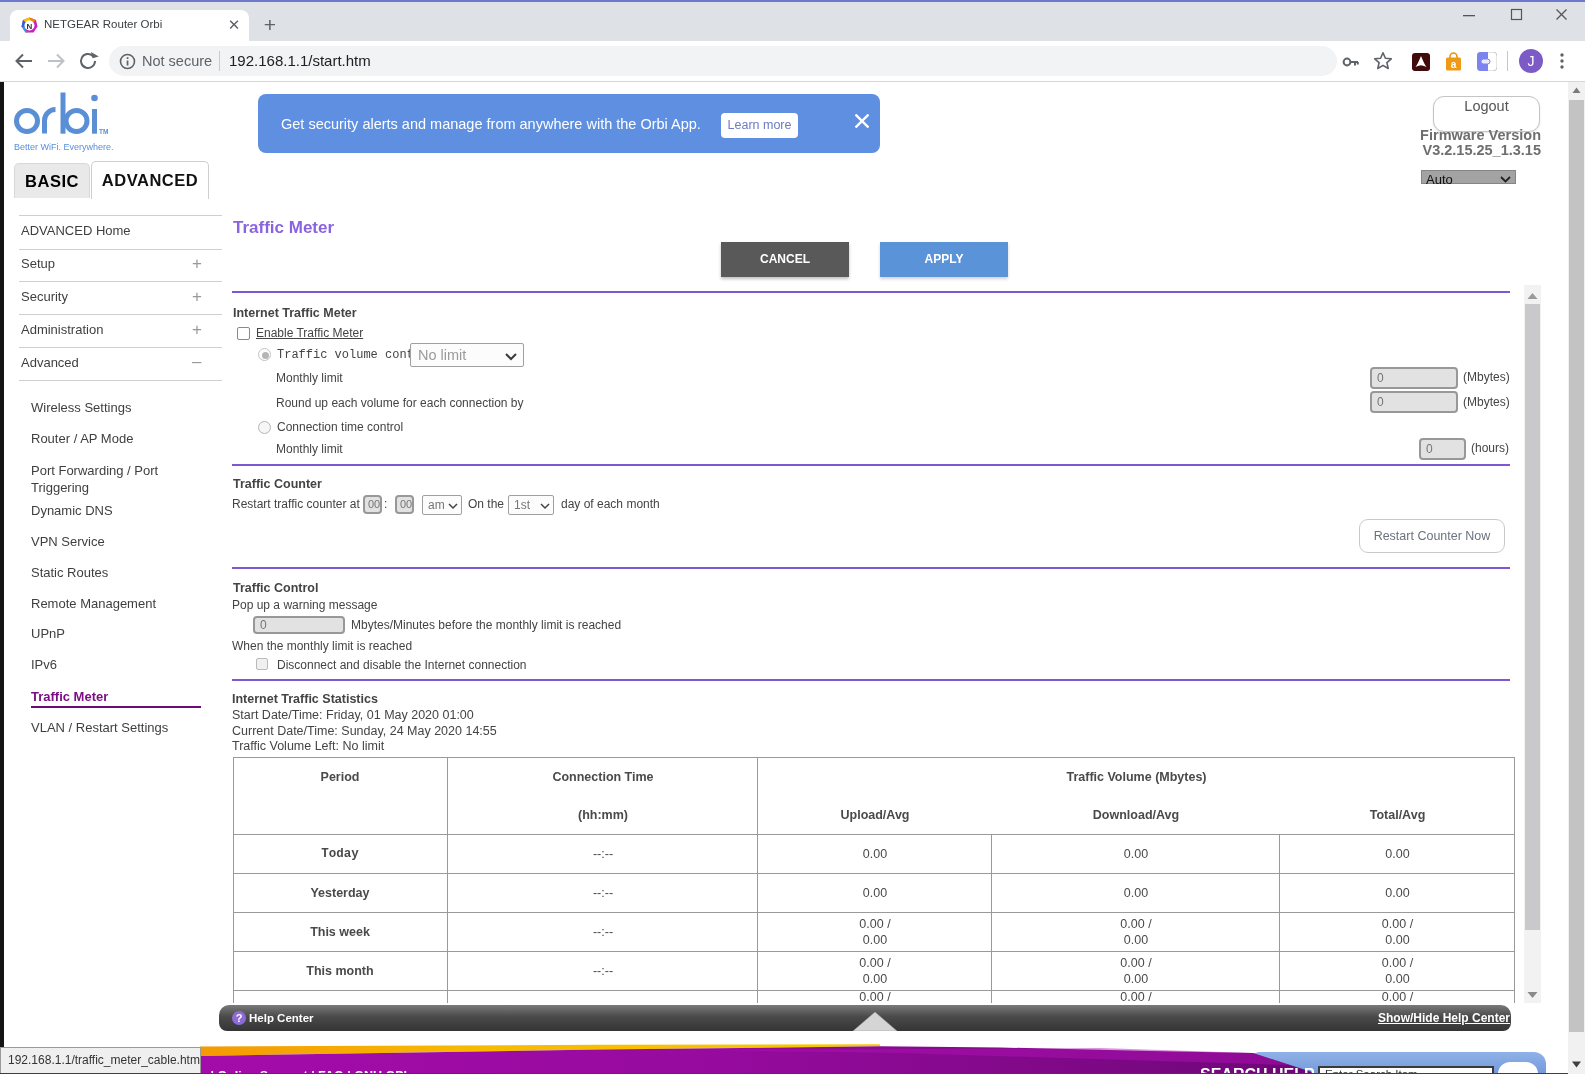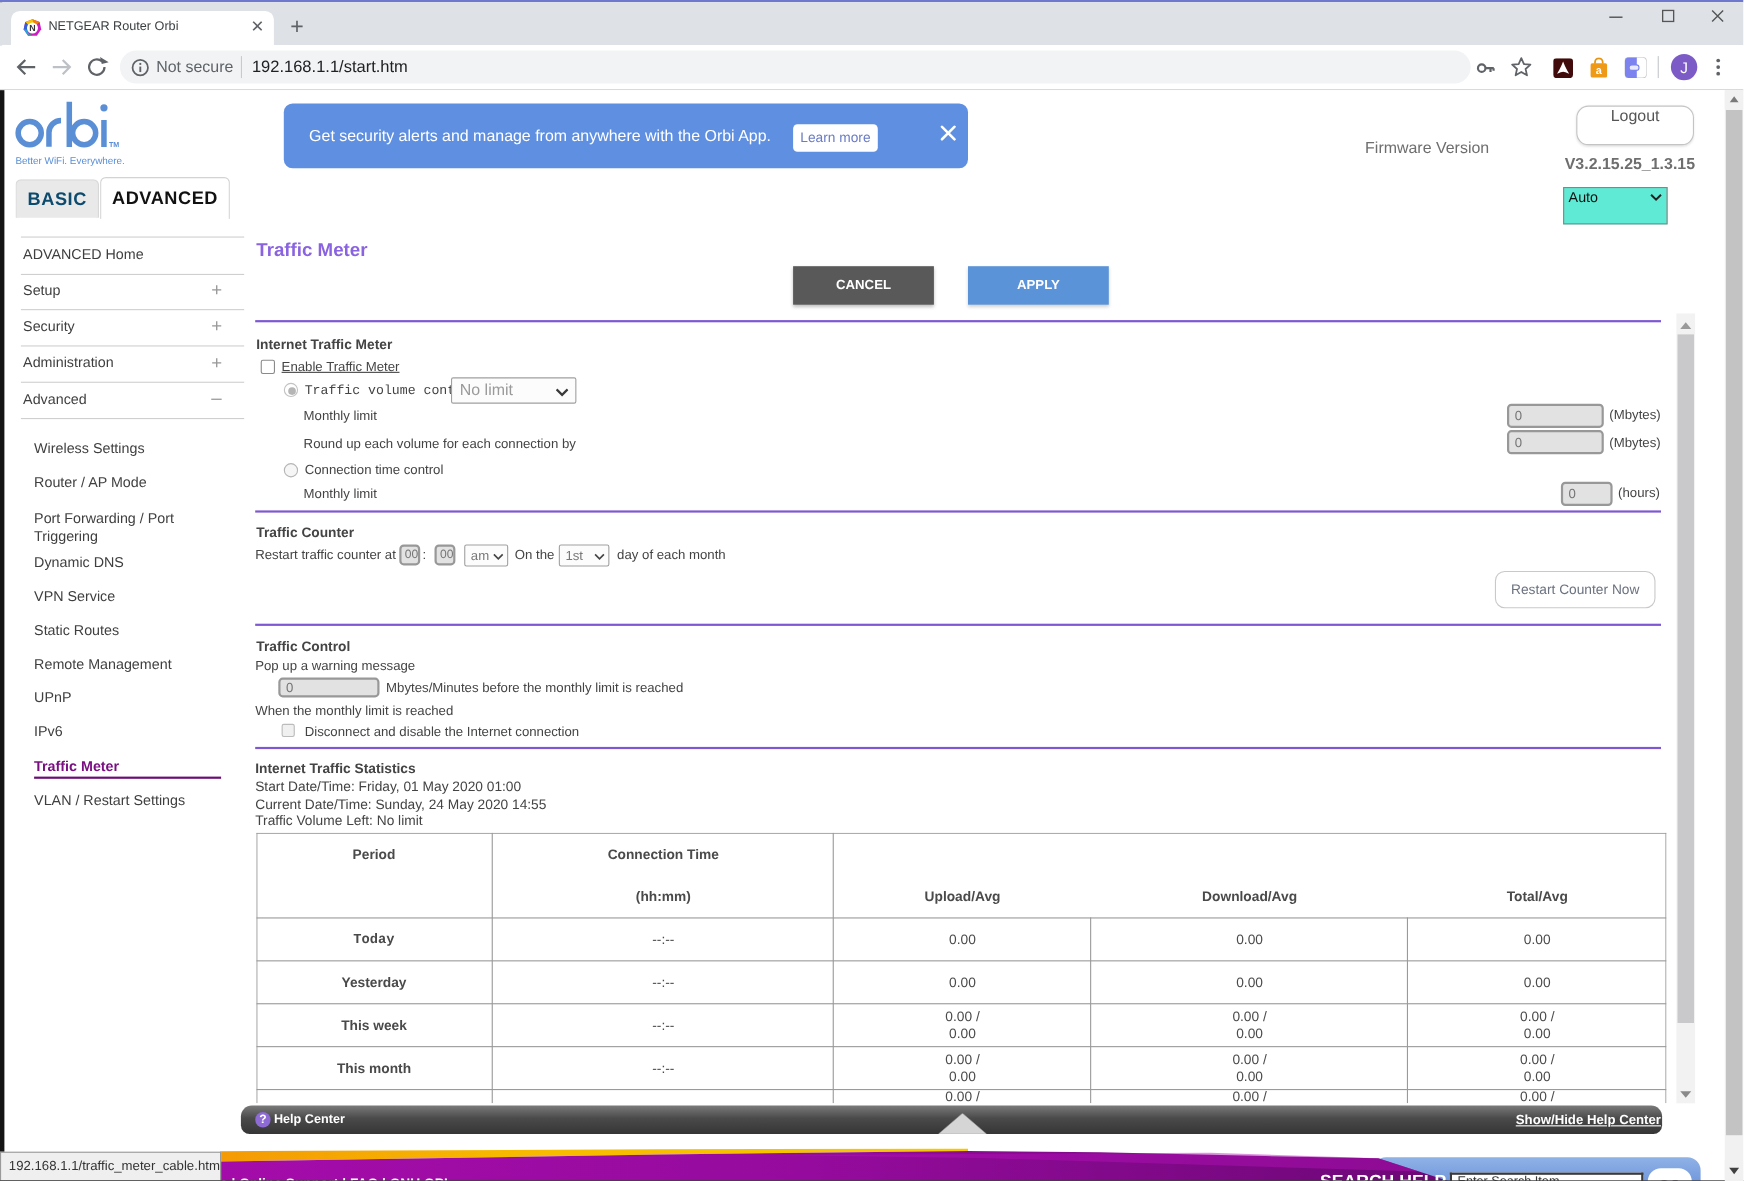--- a/index.html
+++ b/index.html
@@ -20,26 +20,26 @@
 #urltext { left:229px; top:52px; font-size:15px; color:#202124; }
 
 #page { left:0; top:82px; width:1585px; height:992px; background:#fff; }
 #blackstrip { left:0; top:82px; width:4px; height:966px; background:#141414; }
 
 #banner { left:258px; top:94px; width:622px; height:59px; background:#5e8fe0; border-radius:8px; }
 #bannertext { left:281px; top:116px; font-size:14.5px; color:#fff; }
 #learnmore { left:721px; top:113px; width:77px; height:25px; background:#fff; border-radius:4px; font-size:12.5px; color:#6a7cc4; text-align:center; line-height:25px; }
 
 #logout { left:1433px; top:96px; width:107px; height:36px; background:#fff; border:1px solid #c4c4c4; border-radius:11px; font-size:14.5px; color:#555; text-align:center; line-height:19px; box-shadow:0 1px 2px rgba(0,0,0,0.1); }
-#fw1 { left:1241px; top:127px; width:300px; text-align:left; font-size:14.5px; font-weight:normal; color:#6e6e6e; }
+#fw1 { left:1241px; top:127px; width:300px; text-align:right; font-size:14.5px; font-weight:bold; color:#6e6e6e; }
 #fw2 { left:1241px; top:142px; width:300px; text-align:right; font-size:14.5px; font-weight:bold; color:#6e6e6e; }
-#autosel { left:1421px; top:170px; width:95px; height:34px; border:1px solid #858585; background:#5eead4; font-size:13px; color:#111; line-height:17px; padding-left:4px; }
+#autosel { left:1421px; top:170px; width:95px; height:14px; border:1px solid #858585; background:#a3a3a3; font-size:13px; color:#111; line-height:17px; padding-left:4px; }
 #autosel svg { position:absolute; right:4px; top:5px; }
 
-#tabbasic { left:14px; top:163px; width:76px; height:35px; background:#e9e9e9; border:1px solid #d8d8d8; border-bottom:none; border-radius:5px 5px 0 0; font-size:16.5px; font-weight:bold; color:#0c4a6e; text-align:center; line-height:34px; letter-spacing:0.5px; }
+#tabbasic { left:14px; top:163px; width:76px; height:35px; background:#e9e9e9; border:1px solid #d8d8d8; border-bottom:none; border-radius:5px 5px 0 0; font-size:16.5px; font-weight:bold; color:#000000; text-align:center; line-height:34px; letter-spacing:0.5px; }
 #tabadv { left:91px; top:161px; width:118px; height:38px; background:#fff; border:1px solid #cfcfcf; border-bottom:none; border-radius:5px 5px 0 0; font-size:16.5px; font-weight:bold; color:#111; text-align:center; line-height:37px; letter-spacing:0.5px; }
 
 .sep { left:19px; width:203px; height:1px; background:#cfcfcf; }
 .mi { left:21px; font-size:13px; color:#3f3f3f; white-space:nowrap; }
 .smi { left:31px; font-size:13px; color:#3f3f3f; white-space:nowrap; }
 .pm { left:192px; font-size:17px; color:#999; }
 
 .b { font-weight:bold; }
 .lbl { font-size:12px; color:#444; white-space:nowrap; }
 .sh { font-size:12.5px !important; }
@@ -259,20 +259,21 @@
   <div class="abs tb" style="left:0; top:194px; width:1282px; height:1px;"></div>
   <div class="abs tb" style="left:0; top:233px; width:1282px; height:1px;"></div>
   <div class="abs tb" style="left:0; top:0; width:1px; height:246px;"></div>
   <div class="abs tb" style="left:1281px; top:0; width:1px; height:246px;"></div>
   <div class="abs tb" style="left:214px; top:0; width:1px; height:246px;"></div>
   <div class="abs tb" style="left:524px; top:0; width:1px; height:246px;"></div>
   <div class="abs tb" style="left:758px; top:77px; width:1px; height:169px;"></div>
   <div class="abs tb" style="left:1046px; top:77px; width:1px; height:169px;"></div>
   <div class="abs tc b" style="left:0; top:13px; width:214px;">Period</div>
   <div class="abs tc b" style="left:215px; top:13px; width:310px;">Connection Time</div>
+  <div class="abs tc b" style="left:525px; top:13px; width:757px;">Traffic Volume (Mbytes)</div>
   <div class="abs tc b" style="left:215px; top:51px; width:310px;">(hh:mm)</div>
   <div class="abs tc b" style="left:525px; top:51px; width:234px;">Upload/Avg</div>
   <div class="abs tc b" style="left:759px; top:51px; width:288px;">Download/Avg</div>
   <div class="abs tc b" style="left:1047px; top:51px; width:235px;">Total/Avg</div>
   <div class="abs tc b" style="left:0; top:90px; width:214px;font-family:Liberation Mono, monospace;">Today</div>
   <div class="abs tc" style="left:215px; top:90px; width:310px;">--:--</div>
   <div class="abs tc" style="left:525px; top:90px; width:234px;">0.00</div>
   <div class="abs tc" style="left:759px; top:90px; width:288px;">0.00</div>
   <div class="abs tc" style="left:1047px; top:90px; width:235px;">0.00</div>
   <div class="abs tc b" style="left:0; top:129px; width:214px;">Yesterday</div>

